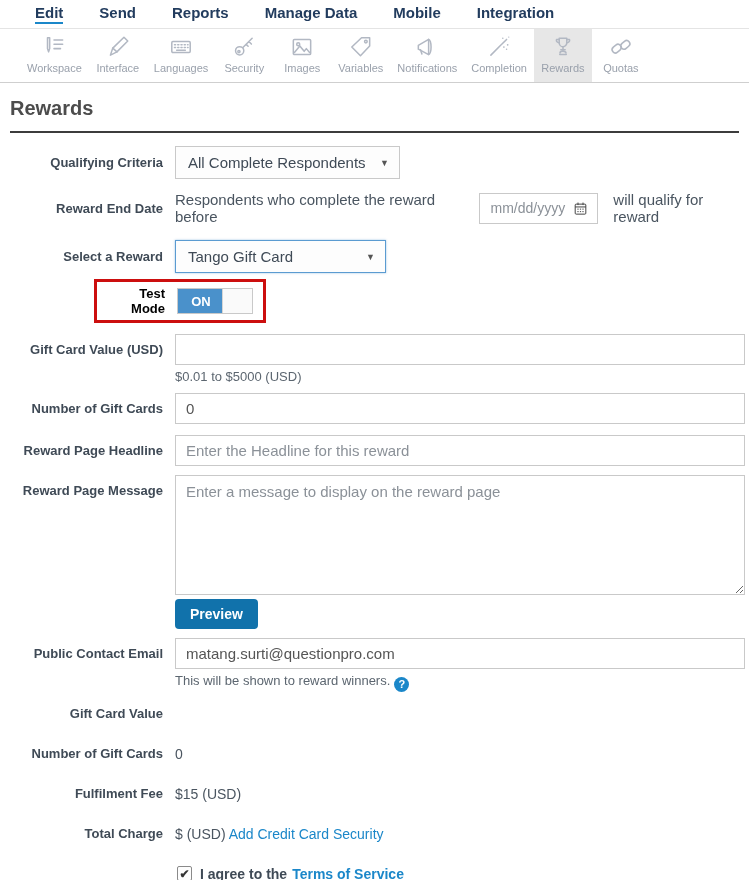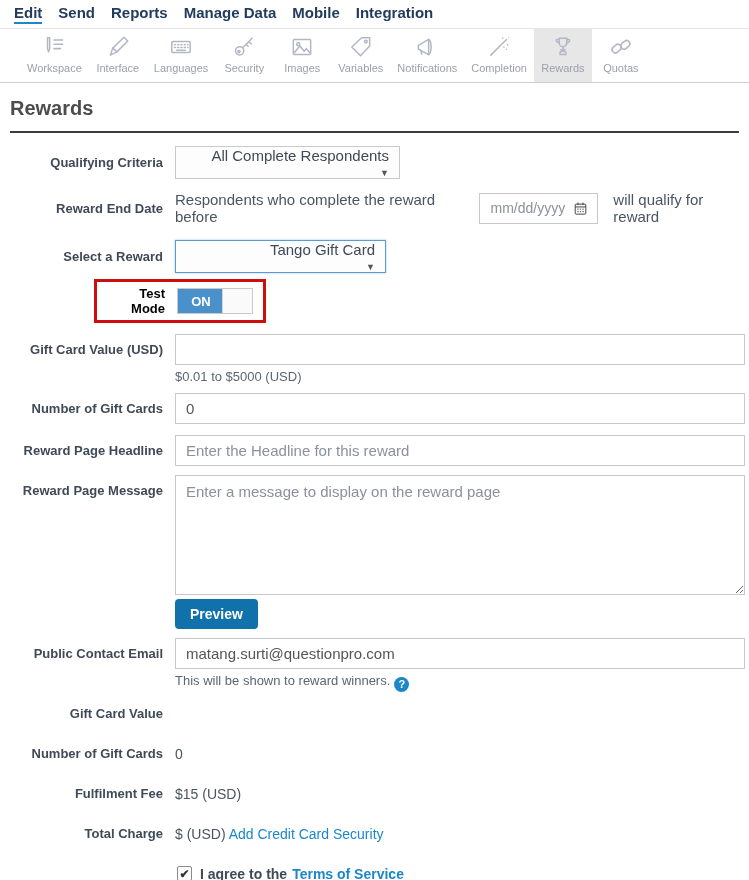--- a/index.html
+++ b/index.html
@@ -7,22 +7,22 @@
     width: 749px; height: 880px;
     font-family: "Liberation Sans", sans-serif;
     background: #ffffff;
     color: #3f4a56;
     overflow: hidden;
   }
   
   .topnav {
     height: 29px;
     display: flex; align-items: center;
-    gap: 16px;
-    padding-left: 14px;
+    gap: 36px;
+    padding-left: 35px;
     border-bottom: 1px solid #e4e4e4;
   }
   .topnav .nav-item {
     font-size: 15px; font-weight: 700;
     color: #223c5e;
     cursor: pointer;
     line-height: 1;
     padding-bottom: 2px;
     border-bottom: 2px solid transparent;
   }
@@ -68,25 +68,24 @@
     font-size: 13px; font-weight: 700; color: #3f4a56;
     padding-top: 0;
   }
   .row.top .form-label { padding-top: 8px; }
   .control { flex: 1; margin-left: 12px; margin-right: 4px; }
 
   .select-box {
     border: 1px solid #c9c9c9;
     background: #fdfdfd;
     height: 33px;
-    display: inline-flex; align-items: flex-end; justify-content: space-between;
+    display: inline-flex; align-items: center; justify-content: space-between;
     padding: 0 10px 0 12px;
     font-size: 15px; color: #3f4a56;
     cursor: pointer;
-    flex-direction: column;
   }
   .select-box .caret { font-size: 9px; color: #555; margin-left: 14px; }
   .select-box.focused { border: 1px solid #5b9bd1; box-shadow: 0 0 2px rgba(91,155,209,.6); }
 
   .inline-text { font-size: 15px; color: #4a5560; }
 
   .date-input {
     display: inline-flex; align-items: center; justify-content: space-between;
     border: 1px solid #c9c9c9; background: #fff;
     width: 126px; height: 31px; padding: 0 9px 0 11px;

